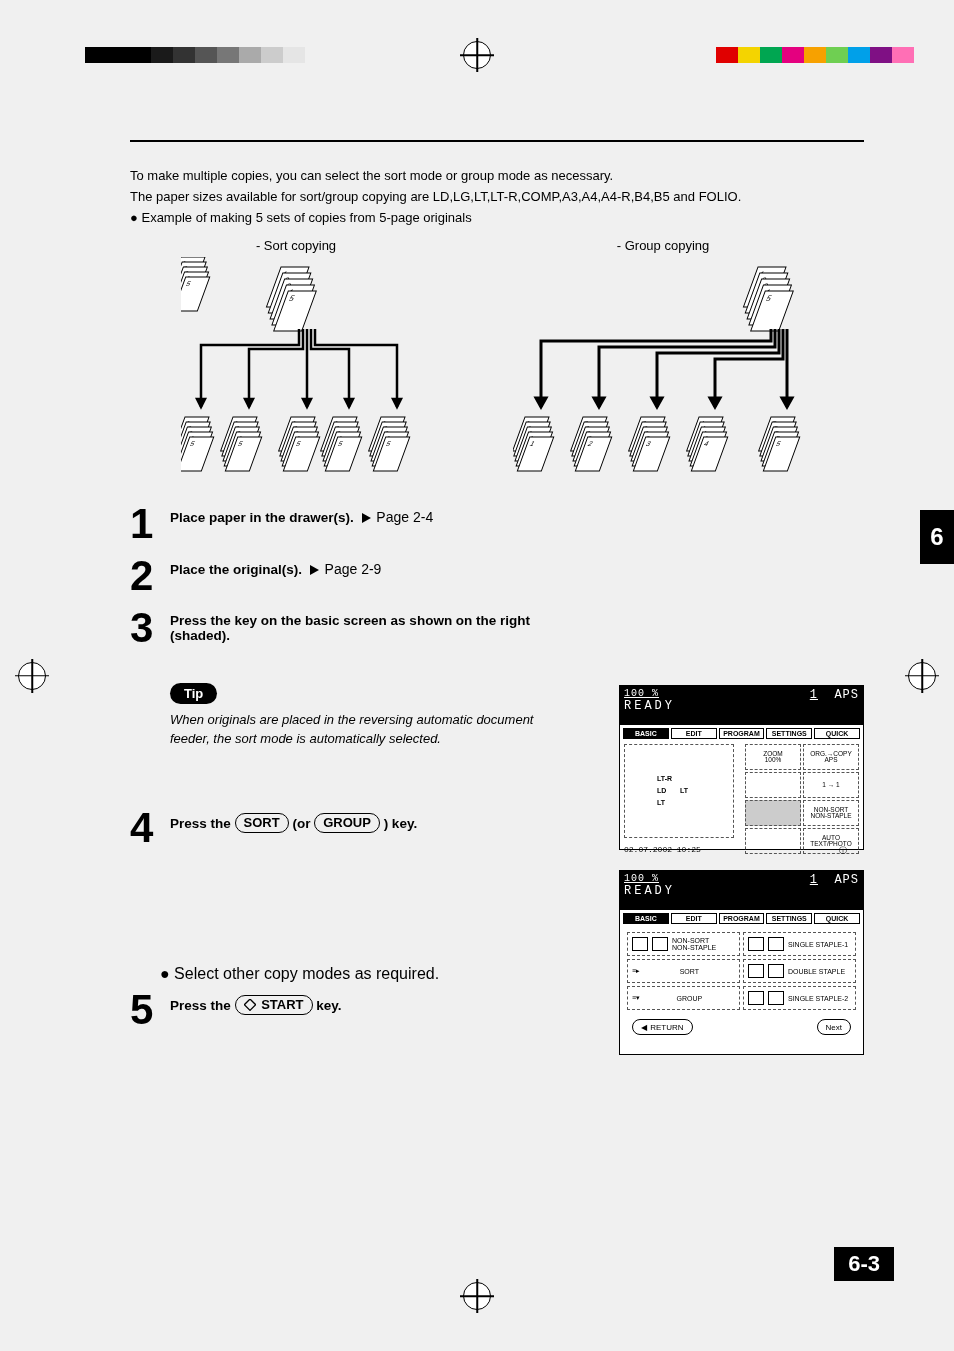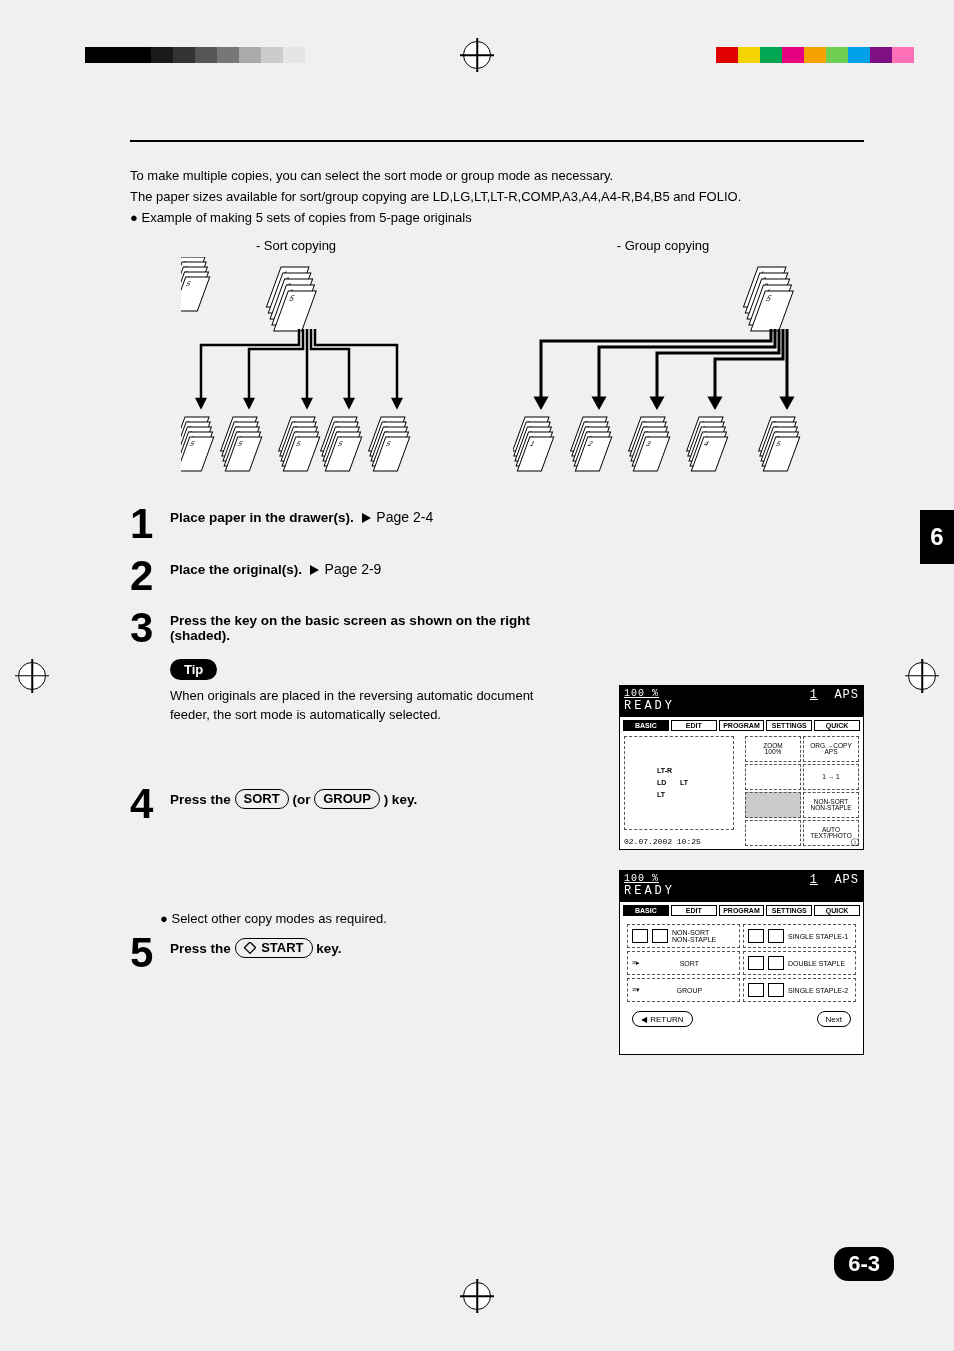--- a/index.html
+++ b/index.html
@@ -106,23 +106,23 @@
   .pageref { font-size: 14px; }
 
   .tip-pill {
     display: inline-block;
     background: #000;
     color: #fff;
     font-weight: bold;
     font-size: 13px;
     padding: 3px 14px;
     border-radius: 12px;
-    margin: 0 0 6px 0;
-  }
-  .tip-text { font-size: 13px; line-height: 1.5; max-width: 370px; }
+    margin: 24px 0 6px 0;
+  }
+  .tip-text { font-size: 13px; line-height: 1.5; max-width: 370px; font-style: italic; }
 
   .key {
     display: inline-block;
     border: 1.5px solid #000;
     border-radius: 10px;
     padding: 0 8px;
     font-weight: bold;
     font-size: 13px;
     line-height: 18px;
     vertical-align: 1px;
@@ -136,21 +136,21 @@
     background: #fff;
     font-size: 9px;
     color: #000;
     box-sizing: border-box;
   }
   .ss1 { top: 575px; right: 0; height: 165px;}
   .ss2 { top: 760px; right: 0; height: 185px;}
 
   .ss-top {
     background: #000; color: #fff;
-    padding: 2px 4px 4px;
+    padding: 2px 4px 12px;
     font-family: "Courier New", monospace;
     font-size: 10px;
     letter-spacing: 1px;
     display: flex; justify-content: space-between;
   }
   .ss-top .rline { font-size: 12px;}
   .ss-ready { font-size: 12px; letter-spacing: 3px; display: block;}
   .ss-tabs {
     display: flex; gap: 2px; padding: 3px 3px;
     font-size: 7px; font-weight: bold;
@@ -173,21 +173,21 @@
     position: absolute; right: 4px; top: 2px; width: 114px;
     display: grid; grid-template-columns: 1fr 1fr; gap: 2px;
     font-size: 6.5px; text-align: center;
   }
   .ss-rightgrid .cell {
     border: 1px dashed #555; height: 22px; padding: 1px;
     display: flex; flex-direction: column; justify-content: center; align-items: center;
     line-height: 1;
   }
   .ss-footer {
-    position: absolute; left: 4px; right: 4px; bottom: 3px;
+    position: absolute; left: 4px; right: 16px; bottom: 3px;
     display: flex; justify-content: space-between;
     font-size: 8px; font-family: "Courier New", monospace;
   }
 
   .ss2 .ss-body { height: calc(100% - 50px);}
   .ss2 .opt-row {
     display: flex; gap: 3px; margin: 3px 3px;
   }
   .ss2 .opt {
     border: 1px dashed #555; flex: 1; height: 22px;
@@ -219,21 +219,20 @@
 
   .page-no {
     position: absolute;
     right: 60px;
     bottom: 70px;
     background: #000;
     color: #fff;
     font-size: 22px;
     font-weight: bold;
     padding: 4px 14px;
-    border-radius: 14px;
   }
 </style>
 </head>
 <body>
 
 <div class="page">
 
   <div class="color-bar bar-left">
     <span style="background:#000"></span>
       <span style="background:#000"></span>
@@ -455,21 +454,21 @@
       <div class="step" style="margin-top:60px">
         <div class="step-num">4</div>
         <div class="step-body">
           <b>Press the </b>
           <span class="key">SORT</span>
           <b>(or </b>
           <span class="key">GROUP</span>
           <b>) key.</b>
         </div>
       </div>
-      <div style="margin:88px 0 8px 30px; font-size:13px" class="bullet">Select other copy modes as required.</div>
+      <div style="margin:118px 0 8px 30px; font-size:16px" class="bullet">Select other copy modes as required.</div>
       <div class="step">
         <div class="step-num">5</div>
         <div class="step-body">
           <b>Press the </b>
           <span class="key start-key">
             <svg width="12" height="12">
                 <rect x="6" y="0" width="8" height="8" transform="rotate(45 6 0)" fill="none" stroke="#000" stroke-width="1.3"></rect>
               </svg>
             <span>START</span>
           </span>

